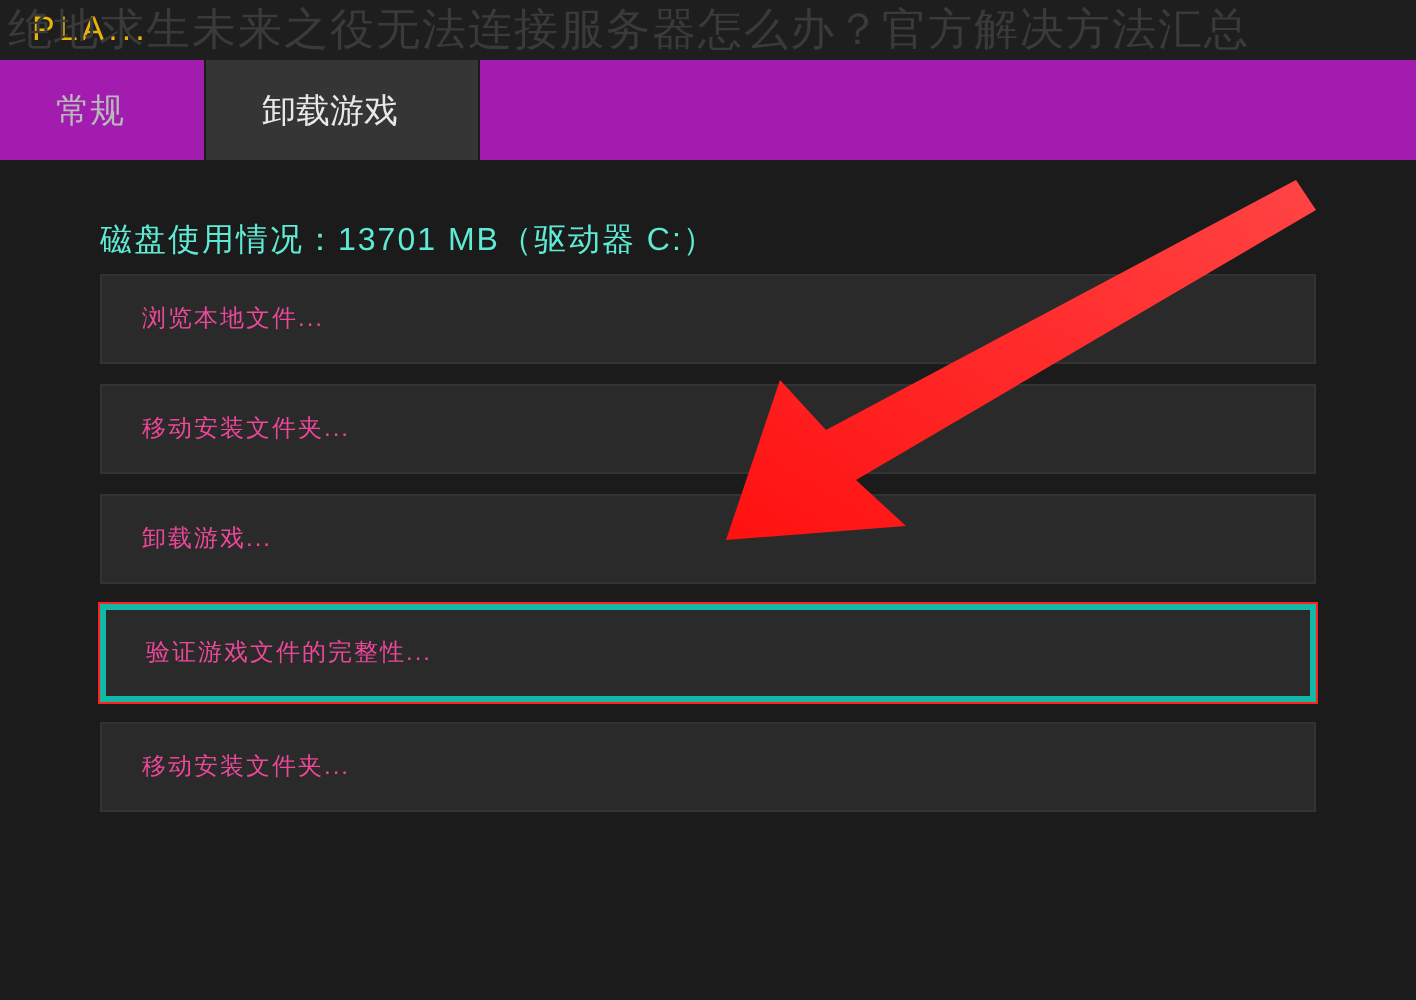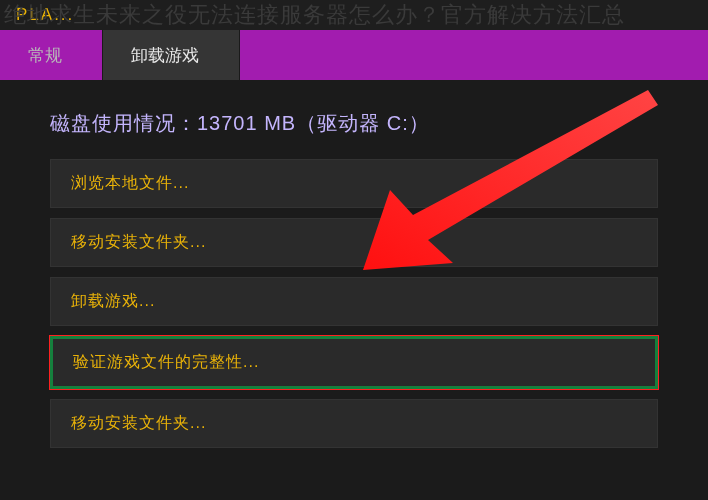--- a/index.html
+++ b/index.html
@@ -70,41 +70,41 @@
     .content {
       position: absolute;
       top: 80px;
       left: 0;
       right: 0;
       bottom: 0;
       padding: 30px 50px;
       background: #1b1b1b;
     }
     .disk-info {
-      font-size: 20px;
-      color: #c4b5fd;
-      margin-bottom: 22px;
+      font-size: 16px;
+      color: #5eead4;
+      margin-bottom: 6px;
       letter-spacing: 1px;
     }
     .option-list {
       display: flex;
       flex-direction: column;
       gap: 10px;
     }
     .option-item {
       background: #2a2a2a;
       padding: 13px 20px;
-      font-size: 16px;
-      color: #eab308;
+      font-size: 12px;
+      color: #ec4899;
       cursor: pointer;
       border: 1px solid #333;
       letter-spacing: 1px;
     }
     .option-item.highlighted {
-      border: 3px solid #15803d;
+      border: 3px solid #14b8a6;
       box-shadow: 0 0 0 1px #ff2020;
     }
     .arrow {
       position: absolute;
       top: 85px;
       right: 50px;
       width: 350px;
       height: 200px;
       pointer-events: none;
       z-index: 50;

